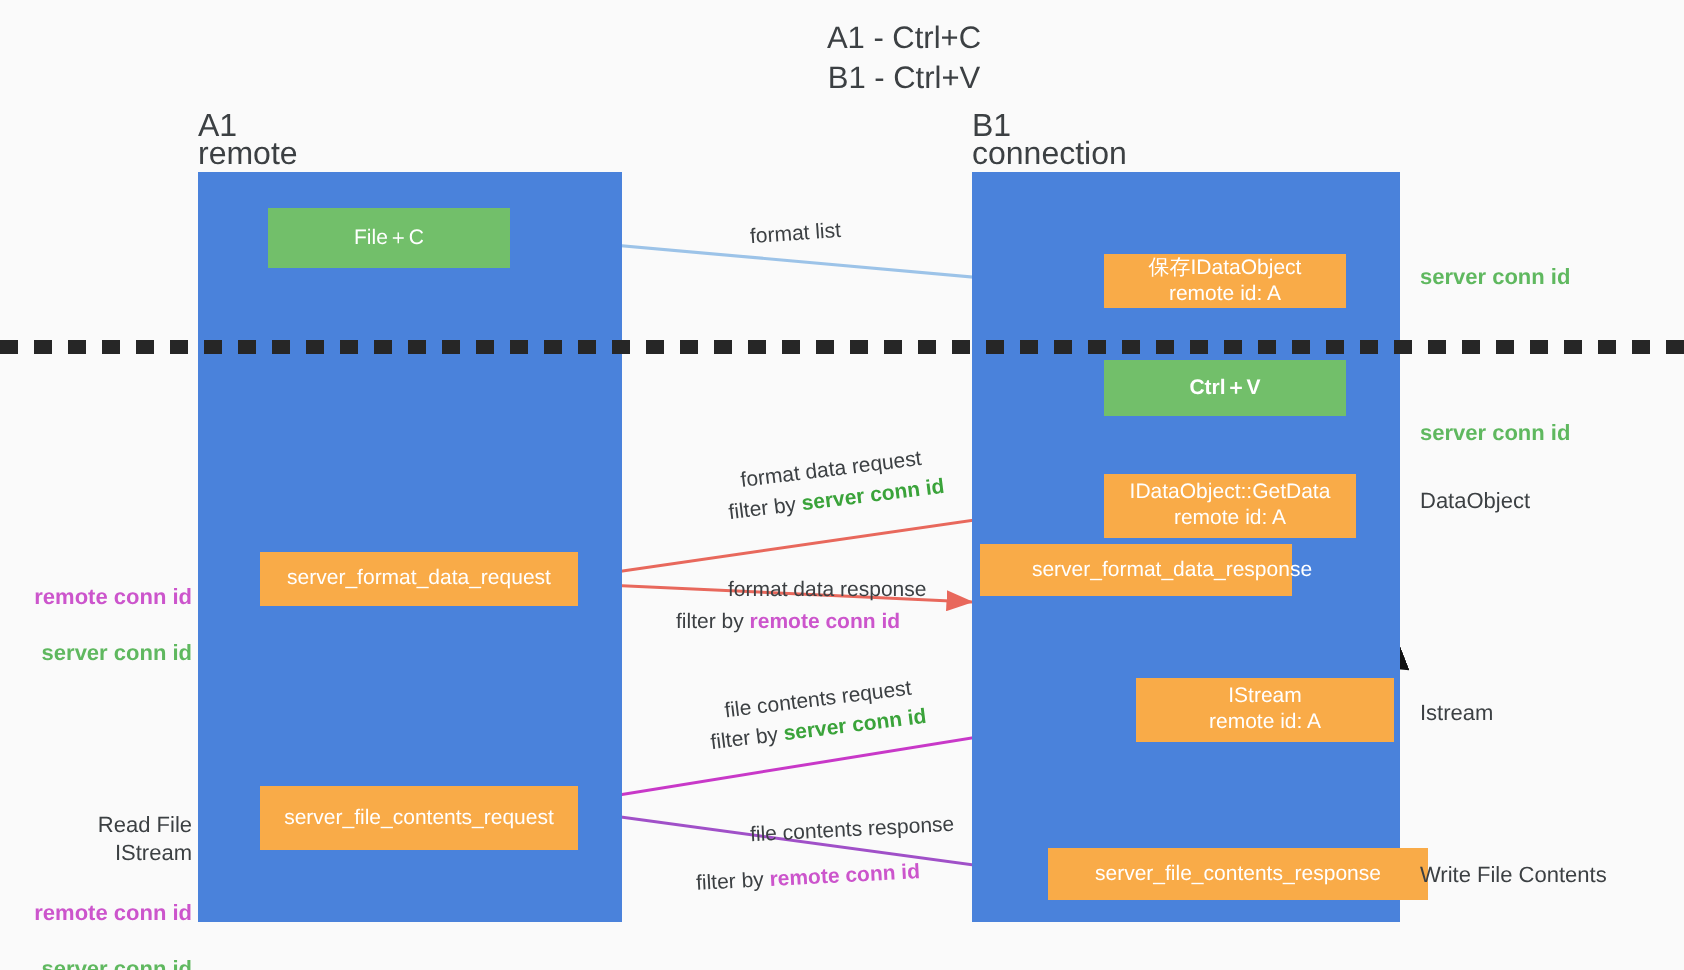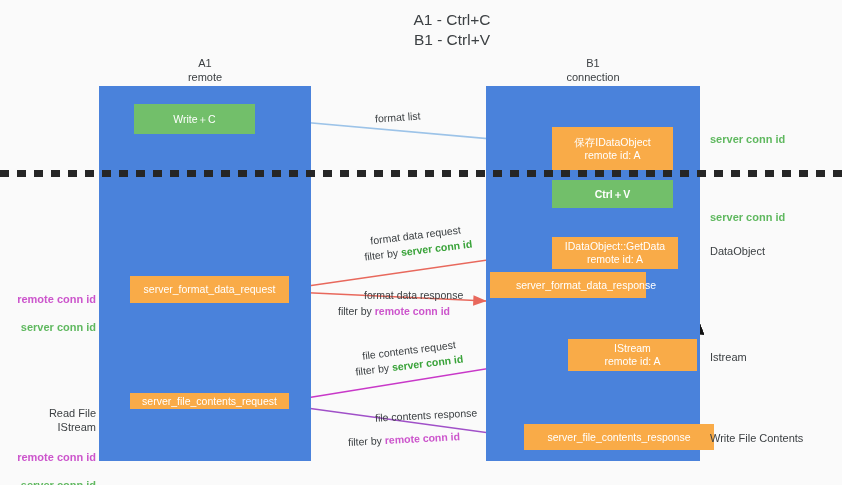--- a/index.html
+++ b/index.html
@@ -29,22 +29,22 @@
     text-align: center;
     font-size: 15.5px;
     line-height: 20px;
     color: #3c4043;
     white-space: pre-line;
     margin-left: 31px;
   }
 
   
   .col-header {
-    text-align: center;
-    font-size: 11px;
+    text-align: left;
+    font-size: 16px;
     line-height: 13.5px;
     color: #3c4043;
     white-space: pre-line;
   }
   #hdr-a1 { left: 99px; top: 57px; width: 212px; }
   #hdr-b1 { left: 486px; top: 57px; width: 214px; }
 
   
   .lane { background: #4a82db; }
   #lane-a1 { left: 99px; top: 86px; width: 212px; height: 375px; }
@@ -71,27 +71,27 @@
     color: #ffffff;
     font-size: 10.5px;
     line-height: 13px;
     white-space: pre-line;
     padding: 2px 4px;
   }
   .node.green  { background: #72bf6a; }
   .node.orange { background: #f9ab48; }
 
   #node-ctrlc    { left: 134px; top: 104px; width: 121px; height: 30px; }
-  #node-idataobj { left: 552px; top: 127px; width: 121px; height: 43px; }
+  #node-idataobj { left: 552px; top: 127px; width: 121px; height: 27px; }
   #node-ctrlv    { left: 552px; top: 180px; width: 121px; height: 28px; font-weight: bold; }
   #node-getdata  { left: 552px; top: 237px; width: 126px; height: 32px; }
   #node-istream  { left: 568px; top: 339px; width: 129px; height: 32px; }
   #node-sfdreq   { left: 130px; top: 276px; width: 159px; height: 27px; }
   #node-sfdres   { left: 490px; top: 272px; width: 156px; height: 26px; padding-left: 40px; }
-  #node-sfcreq   { left: 130px; top: 393px; width: 159px; height: 16px; }
+  #node-sfcreq   { left: 130px; top: 393px; width: 159px; height: 32px; }
   #node-sfcres   { left: 524px; top: 424px; width: 190px; height: 26px; }
 
   
   .ann {
     font-size: 11px;
     line-height: 14px;
     white-space: pre-line;
   }
   .ann.green  { color: #5fb85f; font-weight: bold; }
   .ann.plain  { color: #3c4043; }
@@ -187,21 +187,21 @@
 <div class="abs lane" id="lane-a1"></div>
 <div class="abs lane" id="lane-b1"></div>
 
 <div class="abs col-header" id="hdr-a1">A1
 remote</div>
 <div class="abs col-header" id="hdr-b1">B1
 connection</div>
 
 <div class="abs" id="dashed-sep"></div>
 
-<div class="abs node green" id="node-ctrlc">Write＋C</div>
+<div class="abs node green" id="node-ctrlc">File＋C</div>
 
 <div class="abs node orange" id="node-idataobj">保存IDataObject
 remote id: A</div>
 
 <div class="abs node green" id="node-ctrlv">Ctrl＋V</div>
 
 <div class="abs node orange" id="node-getdata">IDataObject::GetData
 remote id: A</div>
 
 <div class="abs node orange" id="node-istream">IStream

